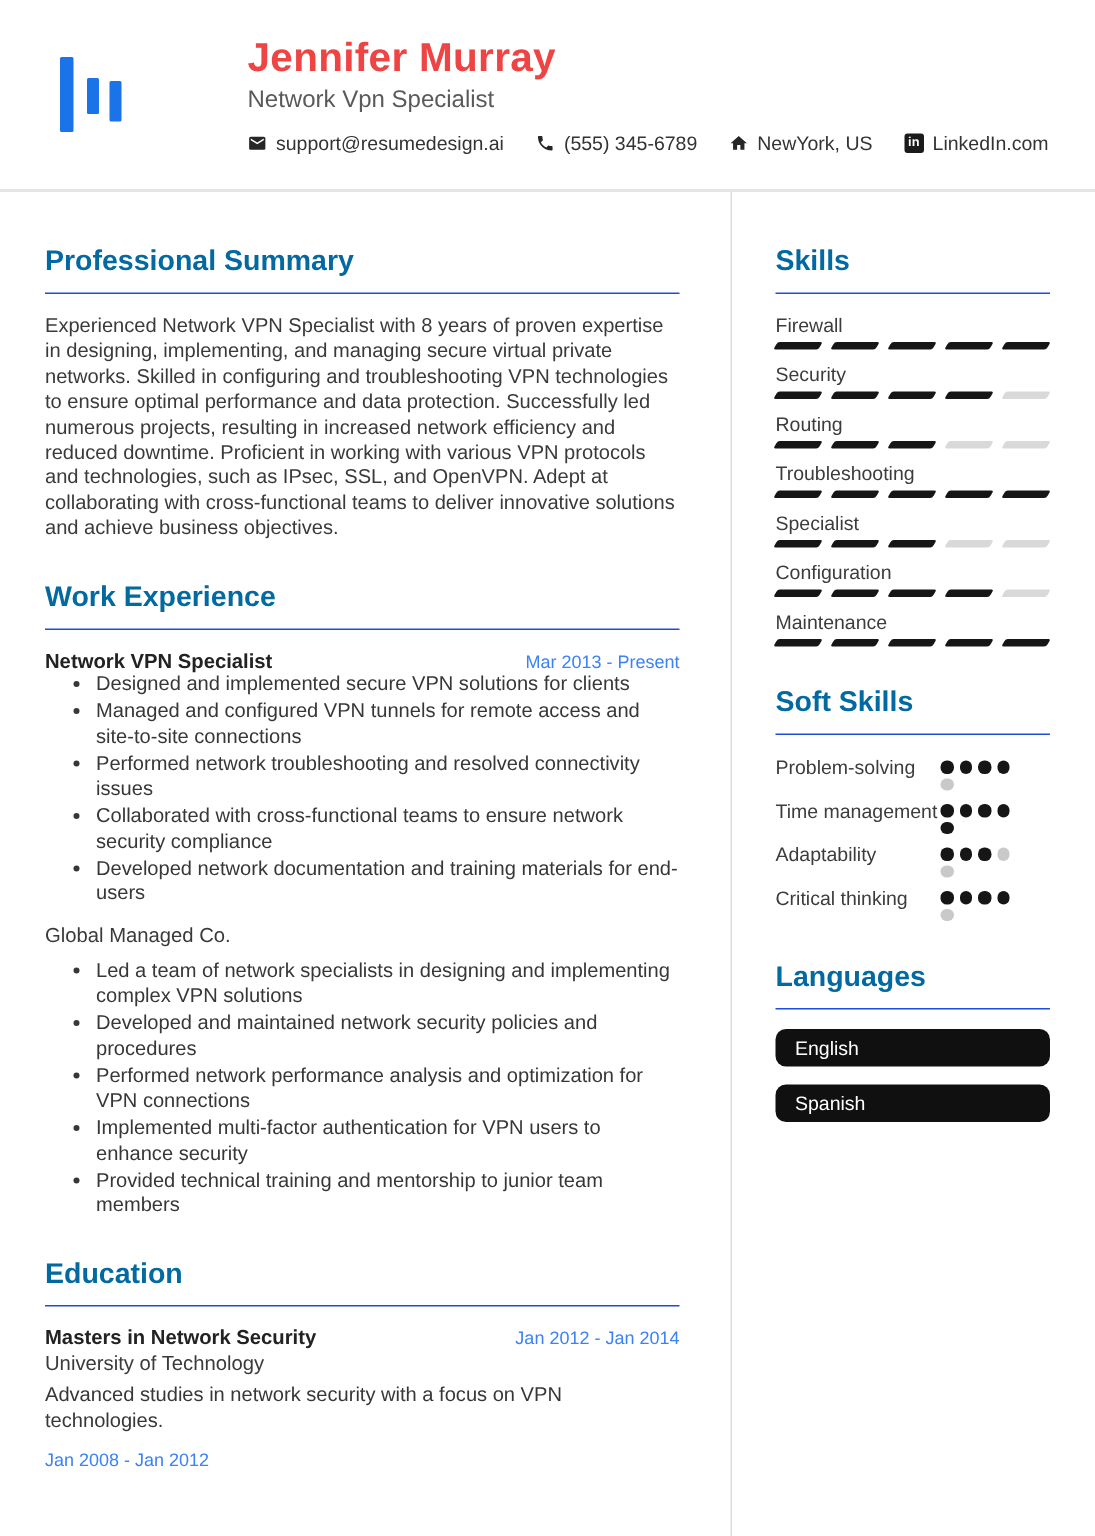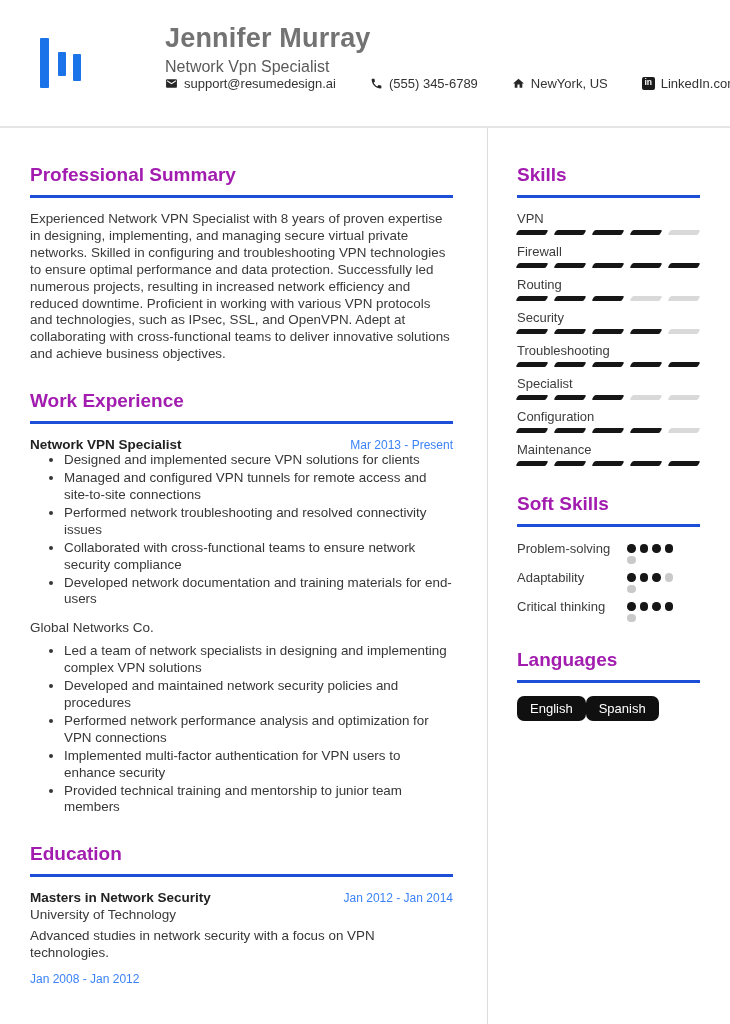--- a/index.html
+++ b/index.html
@@ -12,37 +12,37 @@
 
   
   .header { position:relative; height:128px; border-bottom:2px solid #e5e5e5; background:#fff; }
   .logo { position:absolute; left:40px; top:36px; width:45px; height:52px; }
   .logo span { position:absolute; background:#1a73e8; border-radius:1px; }
   .lbar1 { left:0;  top:2px;  width:9px; height:50px; }
   .lbar2 { left:18px; top:16px; width:8px; height:24px; }
   .lbar3 { left:33px; top:18px; width:8px; height:27px; }
 
   .head-text { padding:23px 0 0 165px; }
-  .person-name { margin:0; font-size:27px; line-height:31px; font-weight:700; color:#737373; letter-spacing:.2px; }
+  .person-name { margin:0; font-size:27px; line-height:31px; font-weight:700; color:#ef4444; letter-spacing:.2px; }
   .person-title { margin-top:4px; font-size:16px; color:#5a5a5a; }
-  .contacts { margin-top:0; display:flex; align-items:center; gap:34px; }
+  .contacts { margin-top:12px; display:flex; align-items:center; gap:21px; }
   .contact { display:flex; align-items:center; gap:6px; font-size:13px; color:#333; white-space:nowrap; }
   .contact svg { width:13px; height:13px; fill:#262626; flex:none; }
   .li-badge { width:13px; height:13px; background:#1b1b1b; border-radius:2px; color:#fff;
               font-size:8.5px; font-weight:700; display:flex; justify-content:center; flex:none; }
 
   
   .main { display:flex; align-items:stretch; }
   .col-left  { width:487px; padding:36px 34px 55px 30px; }
   .col-right { flex:1; border-left:1px solid #dcdcdc; padding:36px 30px 30px 29px; }
 
   section { margin:0 0 27px; }
   section:last-child { margin-bottom:0; }
-  .sec-head { margin:0 0 13px; padding-bottom:9px; border-bottom:3px solid #1d4ed8;
-              font-size:19px; line-height:22px; font-weight:700; color:#a21caf; }
+  .sec-head { margin:0 0 13px; padding-bottom:9px; border-bottom:1px solid #1d4ed8;
+              font-size:19px; line-height:22px; font-weight:700; color:#0369a1; }
 
   .summary-text { margin:0; font-size:13.4px; line-height:16.9px; color:#3a3a3a; }
 
   .job { margin-bottom:12px; }
   .job:last-child { margin-bottom:0; }
   .row-head { display:flex; justify-content:space-between; align-items:baseline; }
   .row-title { font-size:13.5px; font-weight:700; color:#222; }
   .row-date { font-size:12px; color:#3b82f6; white-space:nowrap; }
   .row-sub { font-size:13.5px; color:#3a3a3a; margin:2px 0 8px; }
   ul.bullets { margin:0; padding:0 0 0 34px; }
@@ -59,21 +59,21 @@
   .bar-seg.filled { background:#161616; }
   .bar-seg.empty  { background:#d9d9d9; }
 
   .soft-row { display:flex; align-items:flex-start; margin-bottom:5px; }
   .soft-name { flex:1; font-size:13px; line-height:17px; color:#3c3c3c; }
   .dots { width:47px; margin-right:26px; display:flex; flex-wrap:wrap; gap:3px 4px; padding-top:4px; }
   .dot { width:8.5px; height:8.5px; border-radius:50%; flex:none; }
   .dot.filled { background:#161616; }
   .dot.empty  { background:#c9c9c9; }
 
-  .langs { display:flex; gap:0; }
+  .langs { display:flex; gap:12px;flex-direction:column; }
   .pill { background:#101010; color:#ffffff; font-size:13px; line-height:15px;
           padding:5px 13px; border-radius:7px; }
 </style>
 </head>
 <body>
 
 <div class="header">
   <div class="logo">
     <span class="lbar1"></span>
     <span class="lbar2"></span>
@@ -133,21 +133,21 @@
 
             <li>Designed and implemented secure VPN solutions for clients</li>
               <li>Managed and configured VPN tunnels for remote access and site-to-site connections</li>
               <li>Performed network troubleshooting and resolved connectivity issues</li>
               <li>Collaborated with cross-functional teams to ensure network security compliance</li>
               <li>Developed network documentation and training materials for end-users</li>
             </ul>
           </div>
 
           <div class="job">
-            <div class="row-sub">Global Networks Co.</div>
+            <div class="row-sub">Global Managed Co.</div>
             <ul class="bullets">
 
             <li>Led a team of network specialists in designing and implementing complex VPN solutions</li>
               <li>Developed and maintained network security policies and procedures</li>
               <li>Performed network performance analysis and optimization for VPN connections</li>
               <li>Implemented multi-factor authentication for VPN users to enhance security</li>
               <li>Provided technical training and mentorship to junior team members</li>
             </ul>
           </div>
         </div>
@@ -176,60 +176,50 @@
     </section>
 
   </div>
 
   <div class="col-right">
 
     <section>
       <h2 class="sec-head">Skills</h2>
       <div>
 
-          <div class="skill-item">
-            <div class="skill-name">VPN</div>
-            <div class="skill-bar">
-              <span class="bar-seg filled"></span>
-              <span class="bar-seg filled"></span>
-              <span class="bar-seg filled"></span>
-              <span class="bar-seg filled"></span>
-              <span class="bar-seg empty"></span>
-            </div>
-          </div>
 
           <div class="skill-item">
             <div class="skill-name">Firewall</div>
             <div class="skill-bar">
               <span class="bar-seg filled"></span>
               <span class="bar-seg filled"></span>
               <span class="bar-seg filled"></span>
               <span class="bar-seg filled"></span>
               <span class="bar-seg filled"></span>
             </div>
           </div>
 
           <div class="skill-item">
+            <div class="skill-name">Security</div>
+            <div class="skill-bar">
+              <span class="bar-seg filled"></span>
+              <span class="bar-seg filled"></span>
+              <span class="bar-seg filled"></span>
+              <span class="bar-seg filled"></span>
+              <span class="bar-seg empty"></span>
+            </div>
+          </div>
+
+          <div class="skill-item">
             <div class="skill-name">Routing</div>
             <div class="skill-bar">
               <span class="bar-seg filled"></span>
               <span class="bar-seg filled"></span>
               <span class="bar-seg filled"></span>
               <span class="bar-seg empty"></span>
-              <span class="bar-seg empty"></span>
-            </div>
-          </div>
-
-          <div class="skill-item">
-            <div class="skill-name">Security</div>
-            <div class="skill-bar">
-              <span class="bar-seg filled"></span>
-              <span class="bar-seg filled"></span>
-              <span class="bar-seg filled"></span>
-              <span class="bar-seg filled"></span>
               <span class="bar-seg empty"></span>
             </div>
           </div>
 
           <div class="skill-item">
             <div class="skill-name">Troubleshooting</div>
             <div class="skill-bar">
               <span class="bar-seg filled"></span>
               <span class="bar-seg filled"></span>
               <span class="bar-seg filled"></span>
@@ -281,20 +271,30 @@
             <span class="soft-name">Problem-solving</span>
             <span class="dots">
               <span class="dot filled"></span>
               <span class="dot filled"></span>
               <span class="dot filled"></span>
               <span class="dot filled"></span>
               <span class="dot empty"></span>
             </span>
           </div>
 
+          <div class="soft-row">
+            <span class="soft-name">Time management</span>
+            <span class="dots">
+              <span class="dot filled"></span>
+              <span class="dot filled"></span>
+              <span class="dot filled"></span>
+              <span class="dot filled"></span>
+              <span class="dot filled"></span>
+            </span>
+          </div>
 
           <div class="soft-row">
             <span class="soft-name">Adaptability</span>
             <span class="dots">
               <span class="dot filled"></span>
               <span class="dot filled"></span>
               <span class="dot filled"></span>
               <span class="dot empty"></span>
               <span class="dot empty"></span>
             </span>

